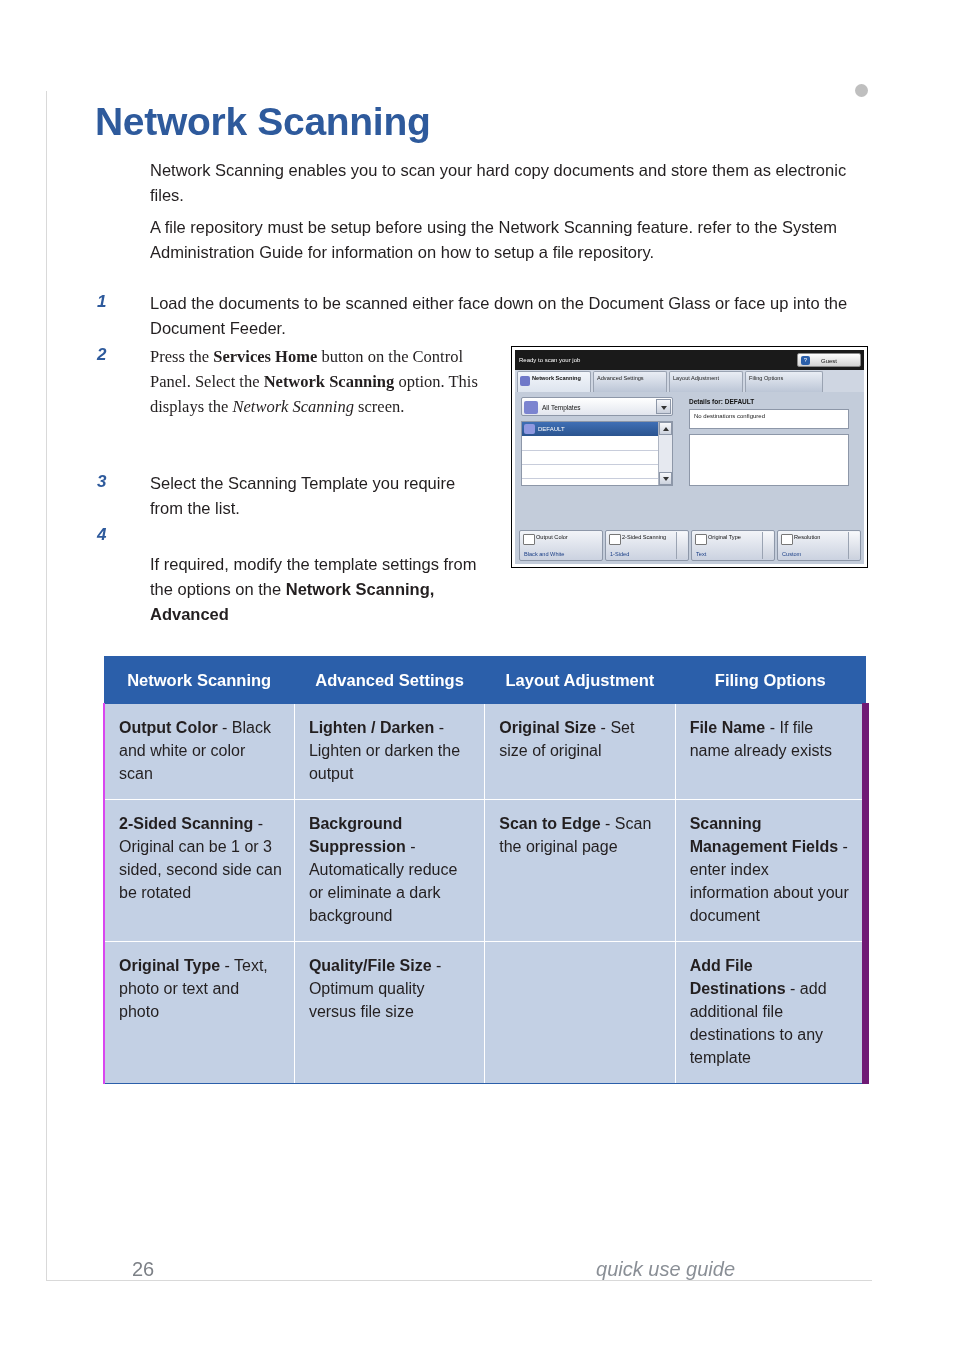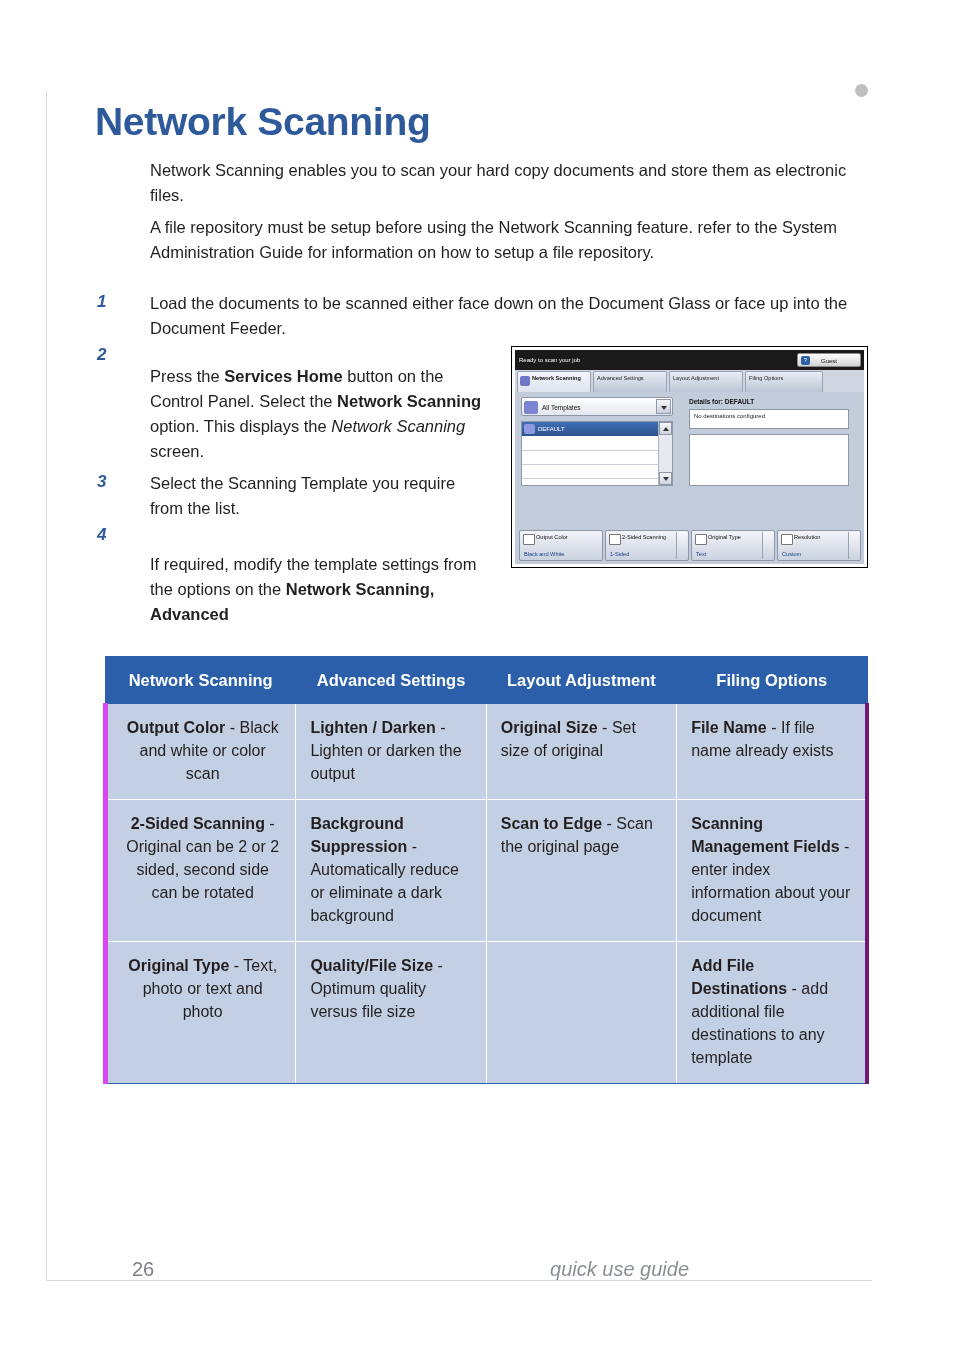--- a/index.html
+++ b/index.html
@@ -13,20 +13,21 @@
     font-family: "Liberation Sans", sans-serif;
     color: #231f20;
     position: relative;
     overflow: hidden;
   }
   .page {
     position: absolute;
     left: 0; top: 0;
     width: 774px;
     height: 1352px;
+    padding-left: 46px;
   }
   
   .frame-left {
     position: absolute;
     left: 46px;
     top: 90px;
     width: 1px;
     height: 1190px;
     background: #d9d9d9;
   }
@@ -75,21 +76,21 @@
   }
   .step-body {
     position: absolute;
     font-size: 16.5px;
     line-height: 25px;
     color: #231f20;
   }
   .n1 { left: 97px; top: 292px; }
   .s1 { left: 150px; top: 291px; width: 720px; }
   .n2 { left: 97px; top: 345px; }
-  .s2 { left: 150px; top: 364px; width: 340px; }
+  .s2 { left: 150px; top: 344px; width: 340px; font-family: Liberation Serif, serif; }
   .n3 { left: 97px; top: 472px; }
   .s3 { left: 150px; top: 471px; width: 340px; }
   .n4 { left: 97px; top: 525px; }
   .s4 { left: 150px; top: 524px; width: 345px; margin-top: 28px; }
   .s4b { left: 150px; top: 602px; width: 725px; }
 
   b, strong { font-weight: bold; }
   i, em { font-style: italic; }
 
   
@@ -414,22 +415,22 @@
     background: #c3d0e4;
     color: #231f20;
     font-size: 16px;
     line-height: 23px;
     vertical-align: top;
     padding: 12px 12px 14px 14px;
     border-right: 1px solid #ffffff;
     border-bottom: 1px solid #ffffff;
     border-top: 1px solid #ffffff;
   }
-  table.opts td:first-child { border-left: 5px solid #d946ef; text-align: center; }
-  table.opts td:last-child { border-right: 4px solid #701a75; }
+  table.opts td:first-child { border-left: 2px solid #d946ef; }
+  table.opts td:last-child { border-right: 7px solid #701a75; }
   table.opts tr:last-child td { border-bottom: 1px solid #2b5faa; }
   table.opts td b { font-weight: bold; }
 
   
   .footer-rule {
     position: absolute;
     left: 46px;
     top: 1280px;
     width: 826px;
     height: 1px;
@@ -573,21 +574,21 @@
       </tr>
     </thead>
     <tbody id="opts-body">
     <tr>
           <td><b>Output Color</b><span> - Black and white or color scan</span></td>
           <td><b>Lighten / Darken</b><span> - Lighten or darken the output</span></td>
           <td><b>Original Size</b><span> - Set size of original</span></td>
           <td><b>File Name</b><span> - If file name already exists</span></td>
         </tr>
         <tr>
-          <td><b>2-Sided Scanning</b><span> - Original can be 2 or 2 sided, second side can be rotated</span></td>
+          <td><b>2-Sided Scanning</b><span> - Original can be 1 or 3 sided, second side can be rotated</span></td>
           <td><b>Background Suppression</b><span> - Automatically reduce or eliminate a dark background</span></td>
           <td><b>Scan to Edge</b><span> - Scan the original page</span></td>
           <td><b>Scanning Management Fields</b><span> - enter index information about your document</span></td>
         </tr>
         <tr>
           <td><b>Original Type</b><span> - Text, photo or text and photo</span></td>
           <td><b>Quality/File Size</b><span> - Optimum quality versus file size</span></td>
           <td></td>
           <td><b>Add File Destinations</b><span> - add additional file destinations to any template</span></td>
         </tr>

